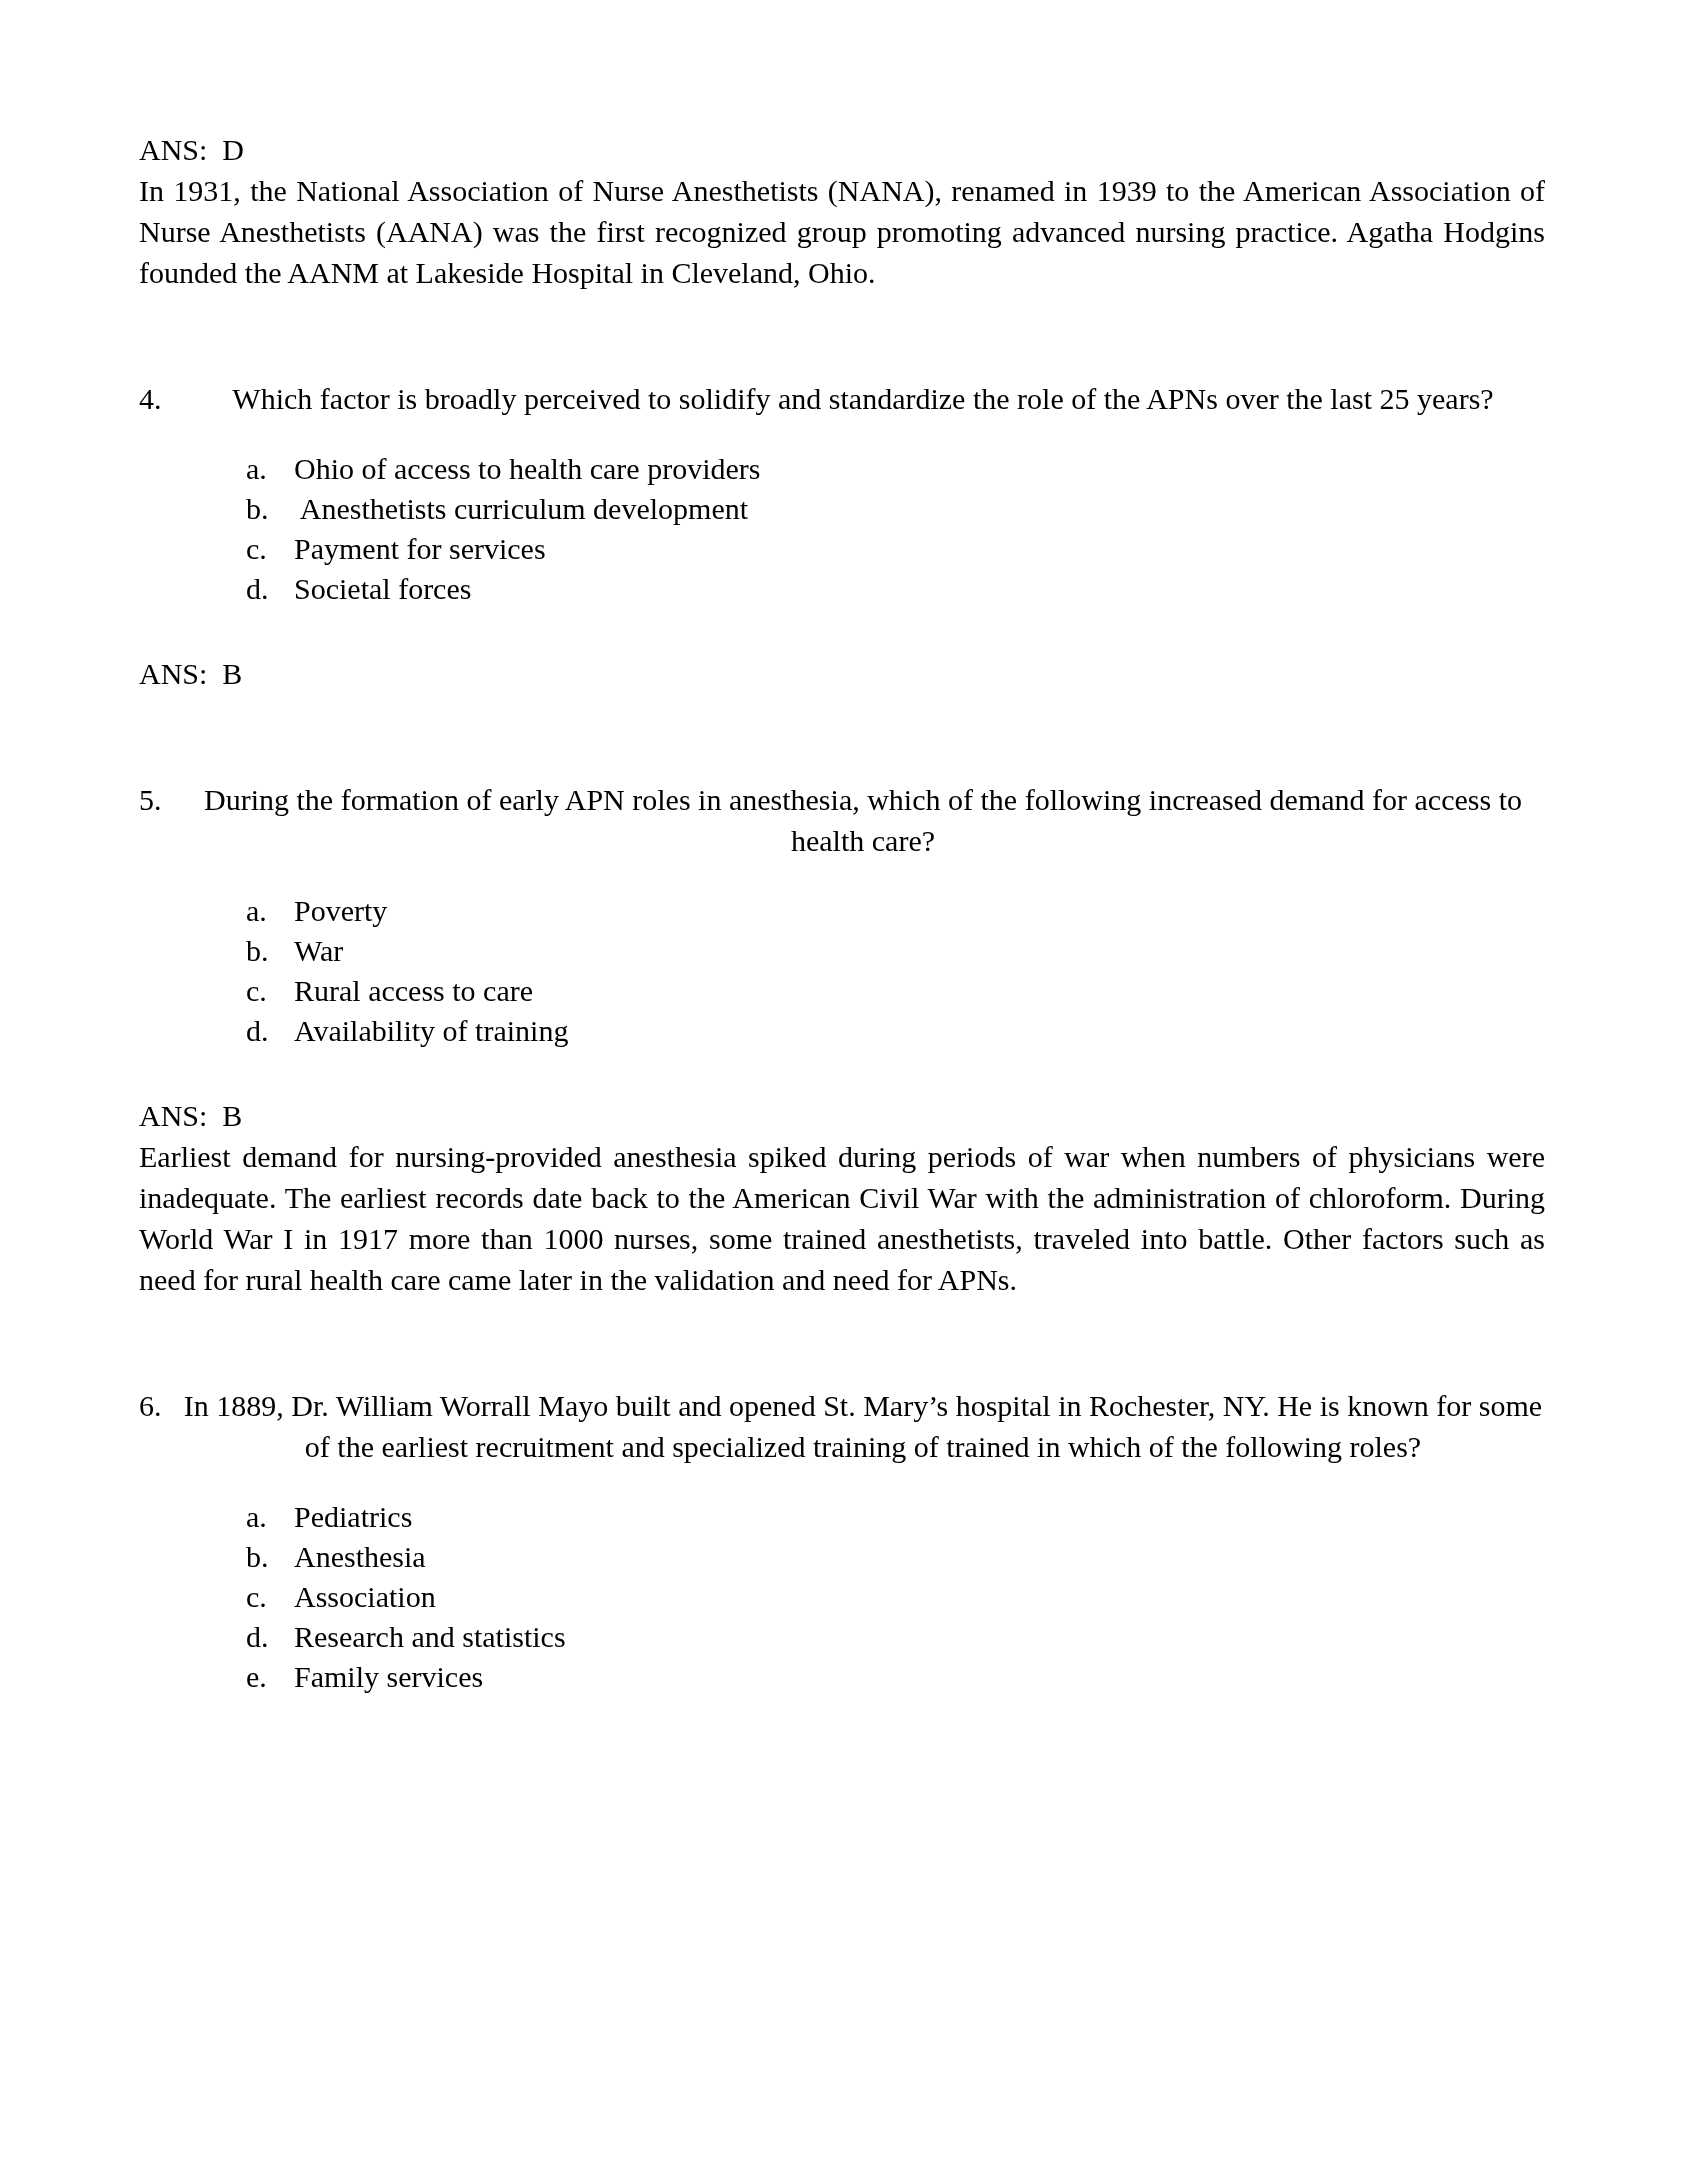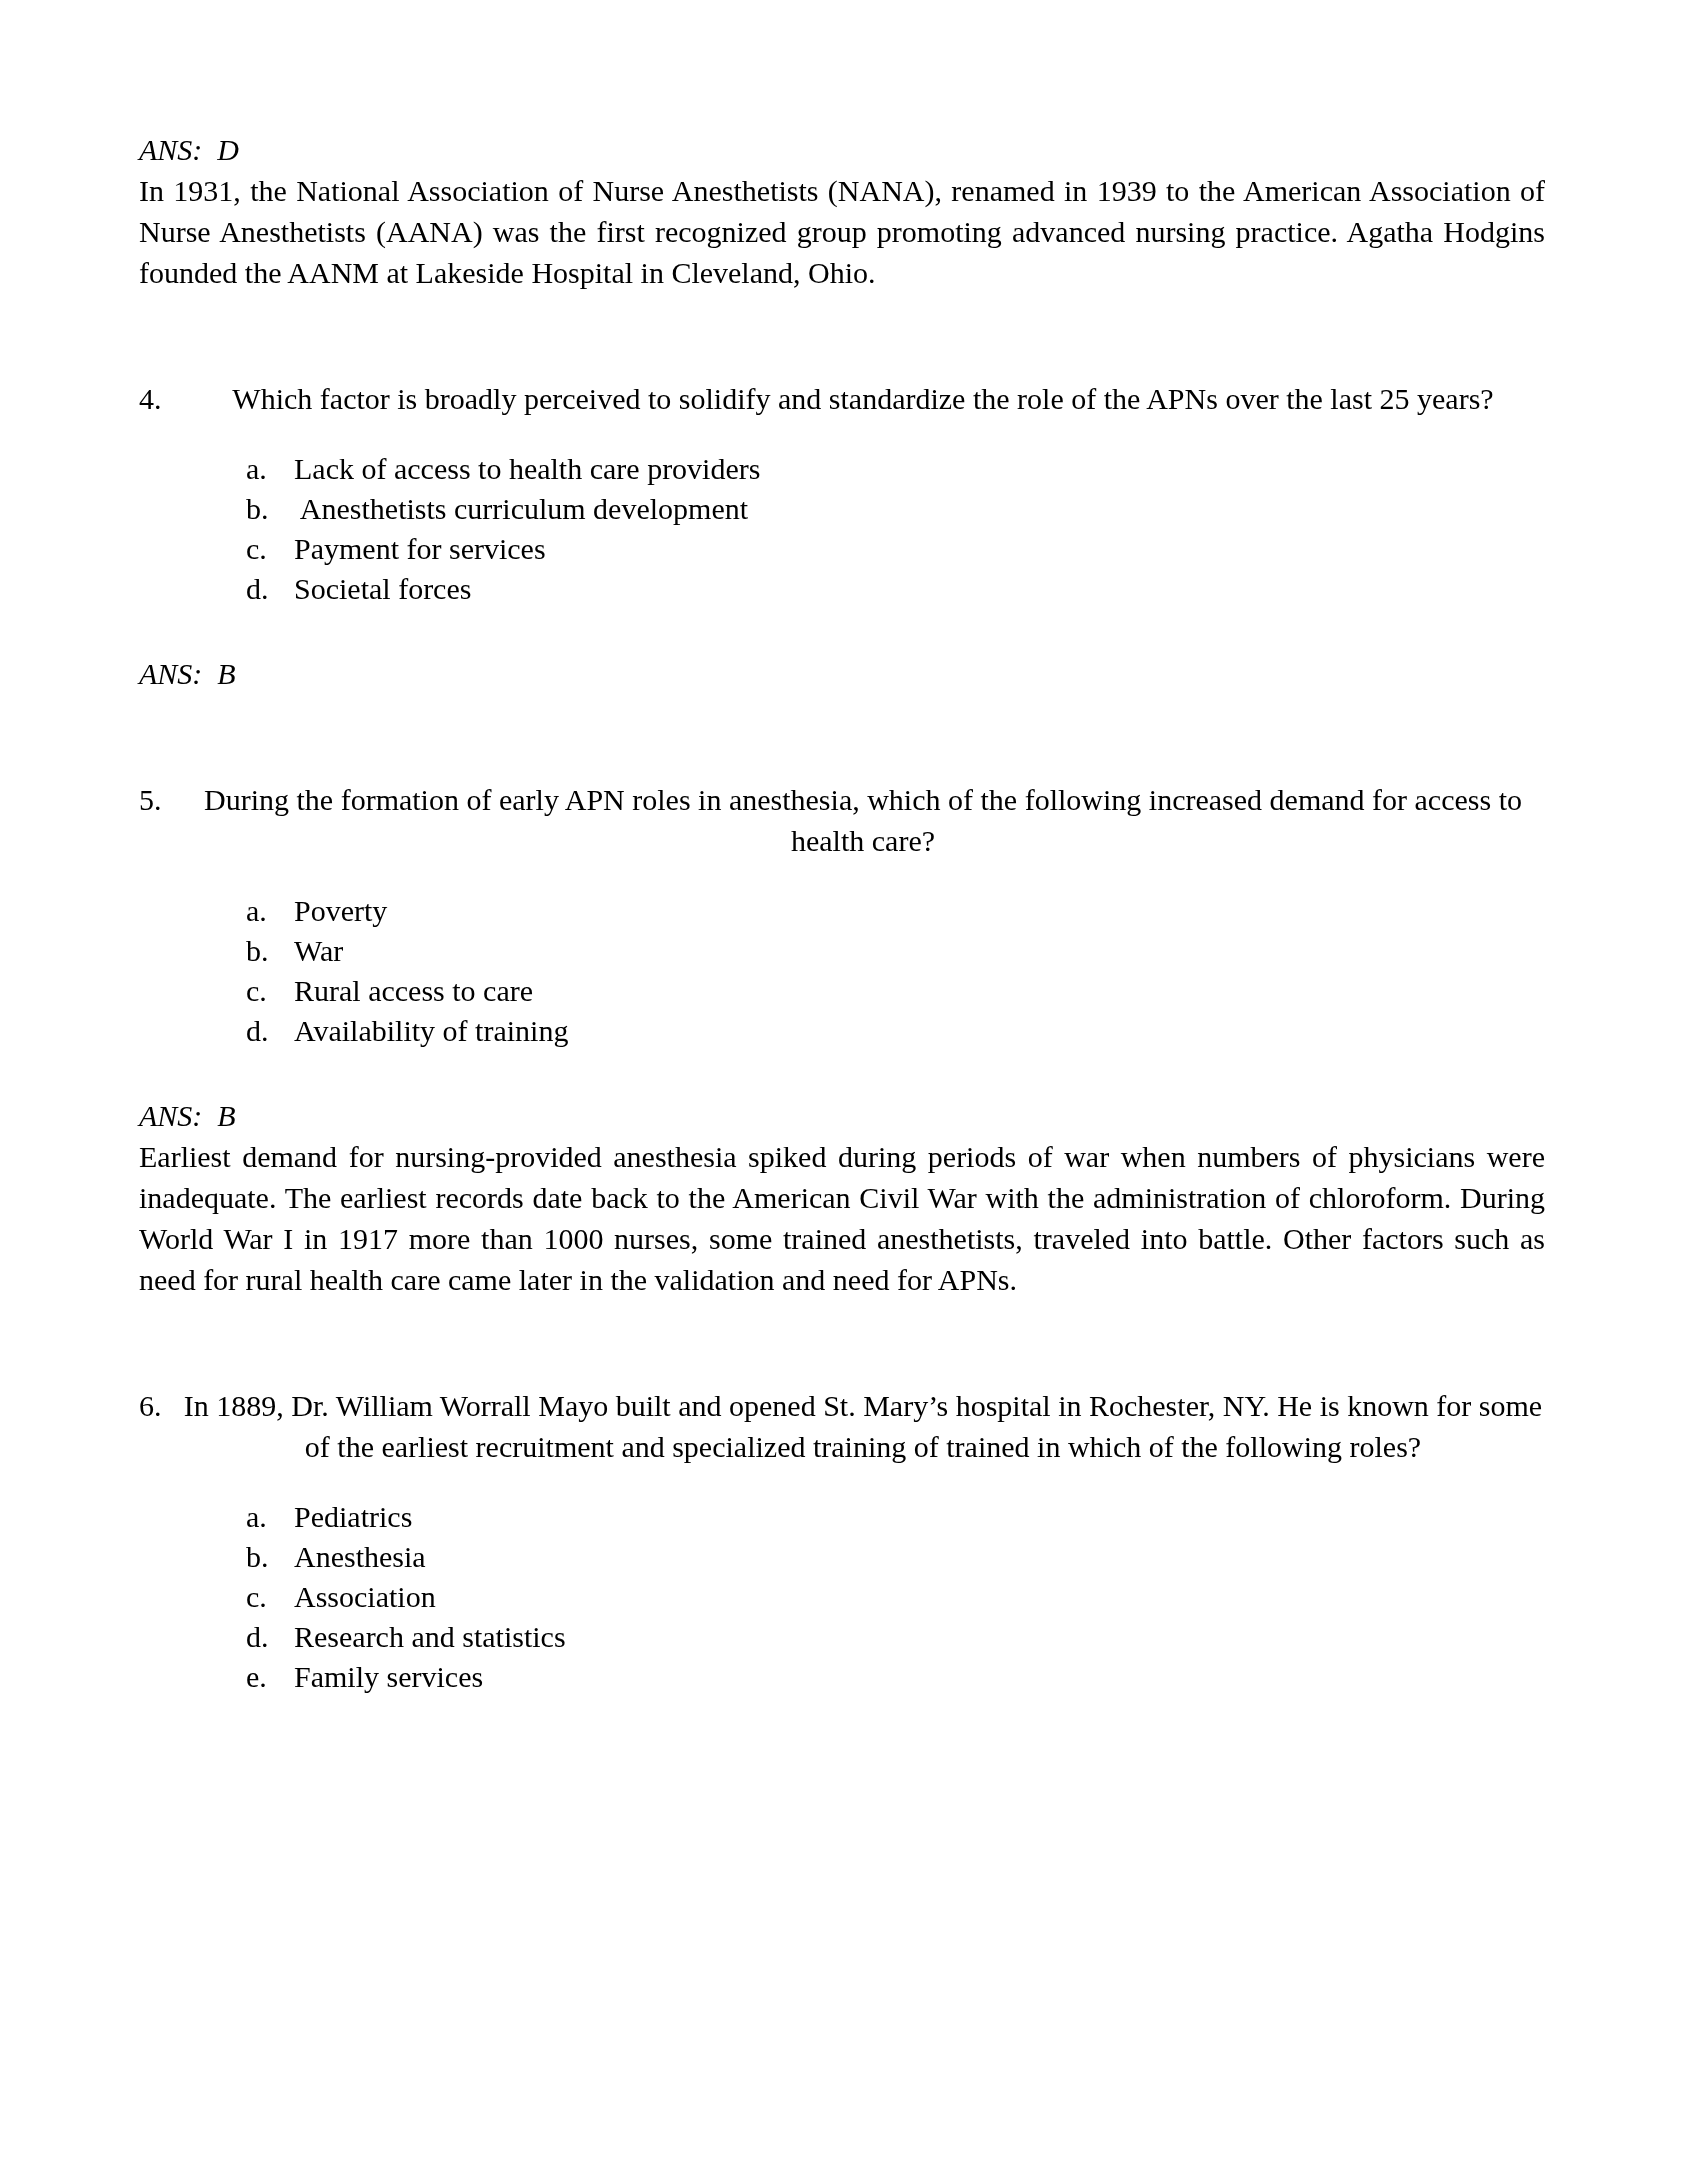--- a/index.html
+++ b/index.html
@@ -31,21 +31,20 @@
     text-justify: inter-word;
     margin: 0;
     hyphens: none;
   }
   .ans-line {
     font-size: 30px;
     line-height: 41px;
     margin: 0;
     text-align: left;
     white-space: pre;
-    font-style: italic;
   }
   
   .qblock {
     display: flex;
     align-items: flex-start;
   }
   .qnum {
     font-size: 30px;
     line-height: 41px;
     width: 42px;
@@ -100,21 +99,21 @@
 
     <div>
       <div class="qblock">
         <span class="qnum">4.</span>
         <span class="qtext">Which factor is broadly perceived to solidify and standardize the role of the APNs over the last 25 years?</span>
       </div>
       <div class="gap-s"></div>
       <ul class="options indent-opt">
         <li class="opt">
           <span class="opt-marker">a.</span>
-          <span class="opt-label">Lack of access to health care providers</span>
+          <span class="opt-label">Ohio of access to health care providers</span>
         </li>
         <li class="opt">
           <span class="opt-marker">b.</span>
           <span class="opt-label"> Anesthetists curriculum development</span>
         </li>
         <li class="opt">
           <span class="opt-marker">c.</span>
           <span class="opt-label">Payment for services</span>
         </li>
         <li class="opt">

